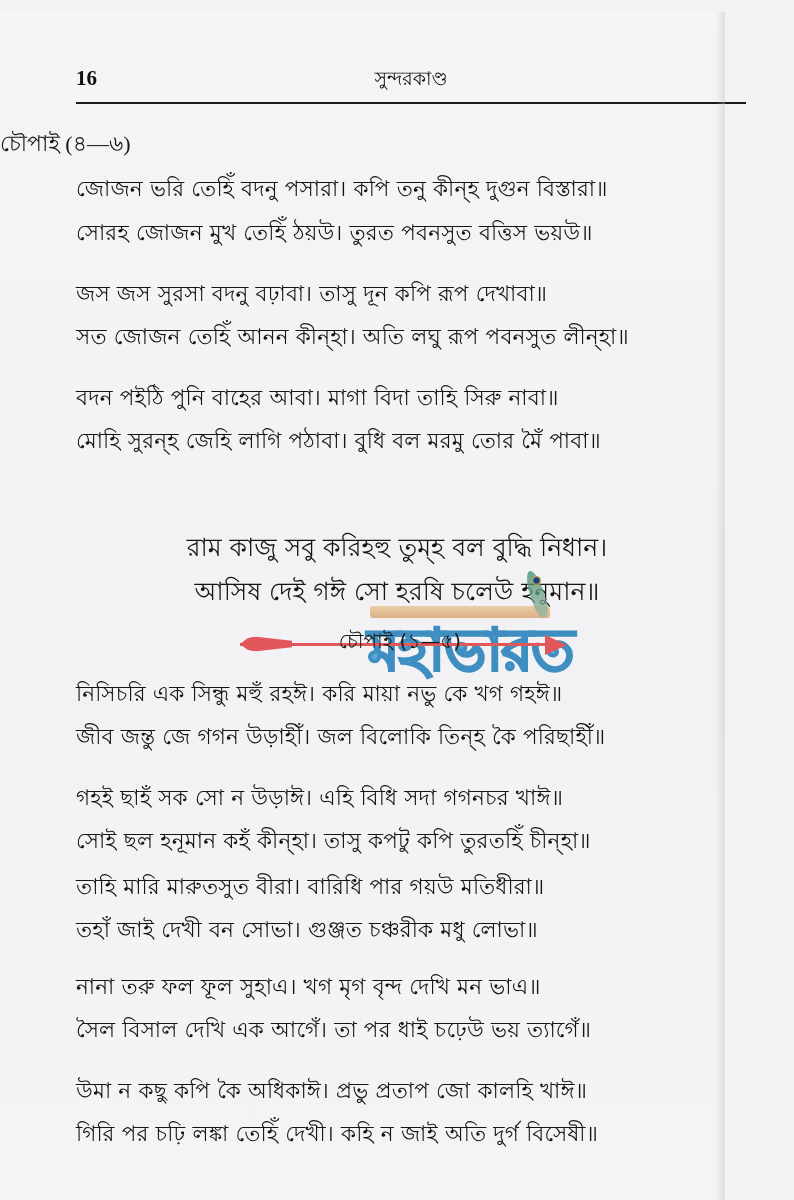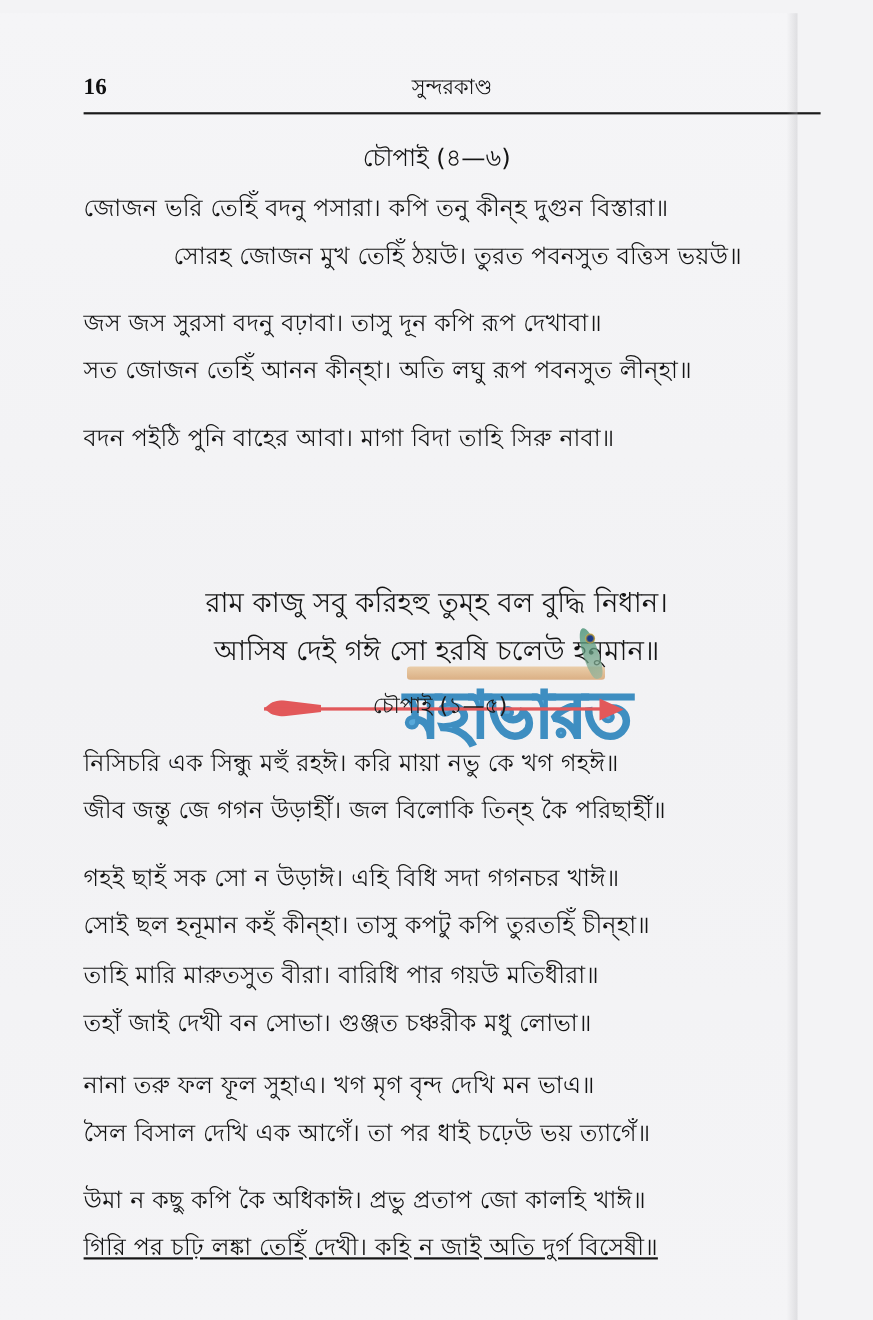--- a/index.html
+++ b/index.html
@@ -50,23 +50,24 @@
     }
     .header-rule {
       position: absolute;
       left: 76px; top: 90px;
       width: 670px; height: 2px;
       background: #1a1a1a;
     }
     .section-heading {
       position: absolute;
       left: 0; width: 794px;
-      text-align: center;
+      text-align: left;
       font-size: 22px;
       color: #141414;
+      font-family: Liberation Serif, serif;
     }
     .verse {
       position: absolute;
       left: 76px;
       width: 680px;
       font-size: 21.5px;
       letter-spacing: 0.2px;
       white-space: nowrap;
       color: #141414;
     }
@@ -159,24 +160,25 @@
 <div class="page">
 
   <div class="header">
     <span class="page-number">16</span>
     <div class="running-title">সুন্দরকাণ্ড</div>
   </div>
   <div class="header-rule"></div>
 
   <div class="section-heading" style="top:114px;">চৌপাই (৪—৬)</div>
   <div class="verse" style="top:160px;">জোজন ভরি তেহিঁ বদনু পসারা। কপি তনু কীন্হ দুগুন বিস্তারা॥</div>
-  <div class="verse" style="top:204px;text-align:center;">সোরহ জোজন মুখ তেহিঁ ঠয়উ। তুরত পবনসুত বত্তিস ভয়উ॥</div>
+  <div class="verse" style="top:204px;">সোরহ জোজন মুখ তেহিঁ ঠয়উ। তুরত পবনসুত বত্তিস ভয়উ॥</div>
   <div class="verse" style="top:265px;">জস জস সুরসা বদনু বঢ়াবা। তাসু দূন কপি রূপ দেখাবা॥</div>
   <div class="verse" style="top:308px;">সত জোজন তেহিঁ আনন কীন্হা। অতি লঘু রূপ পবনসুত লীন্হা॥</div>
   <div class="verse" style="top:369px;">বদন পইঠি পুনি বাহের আবা। মাগা বিদা তাহি সিরু নাবা॥</div>
+  <div class="verse" style="top:412px;">মোহি সুরন্হ জেহি লাগি পঠাবা। বুধি বল মরমু তোর মৈঁ পাবা॥</div>
 
   <div class="doha" style="top:516px;">রাম কাজু সবু করিহহু তুম্হ বল বুদ্ধি নিধান।</div>
   <div class="doha" style="top:560px;">আসিষ দেই গঈ সো হরষি চলেউ হনুমান॥</div>
 
   <div class="watermark">
     <div class="wm-flute"></div>
     <div class="wm-feather"></div>
     <div class="wm-feather-eye"></div>
     <div class="wm-logo">মহাভারত</div>
     <div class="wm-arrow-fletch"></div>
@@ -187,16 +189,16 @@
 
   <div class="verse" style="top:665px;">নিসিচরি এক সিন্ধু মহুঁ রহঈ। করি মায়া নভু কে খগ গহঈ॥</div>
   <div class="verse" style="top:708px;">জীব জন্তু জে গগন উড়াহীঁ। জল বিলোকি তিন্হ কৈ পরিছাহীঁ॥</div>
   <div class="verse" style="top:769px;">গহই ছাহঁ সক সো ন উড়াঈ। এহি বিধি সদা গগনচর খাঈ॥</div>
   <div class="verse" style="top:812px;">সোই ছল হনূমান কহঁ কীন্হা। তাসু কপটু কপি তুরতহিঁ চীন্হা॥</div>
   <div class="verse" style="top:858px;">তাহি মারি মারুতসুত বীরা। বারিধি পার গয়উ মতিধীরা॥</div>
   <div class="verse" style="top:958px;">নানা তরু ফল ফূল সুহাএ। খগ মৃগ বৃন্দ দেখি মন ভাএ॥</div>
   <div class="verse" style="top:901px;">তহাঁ জাই দেখী বন সোভা। গুঞ্জত চঞ্চরীক মধু লোভা॥</div>
   <div class="verse" style="top:1001px;">সৈল বিসাল দেখি এক আগেঁ। তা পর ধাই চঢ়েউ ভয় ত্যাগেঁ॥</div>
   <div class="verse" style="top:1062px;">উমা ন কছু কপি কৈ অধিকাঈ। প্রভু প্রতাপ জো কালহি খাঈ॥</div>
-  <div class="verse" style="top:1105px;text-decoration:underline;">গিরি পর চঢ়ি লঙ্কা তেহিঁ দেখী। কহি ন জাই অতি দুর্গ বিসেষী॥</div>
+  <div class="verse" style="top:1105px;">গিরি পর চঢ়ি লঙ্কা তেহিঁ দেখী। কহি ন জাই অতি দুর্গ বিসেষী॥</div>
 
   <div class="right-edge"></div>
 </div>
 
 </body></html>

